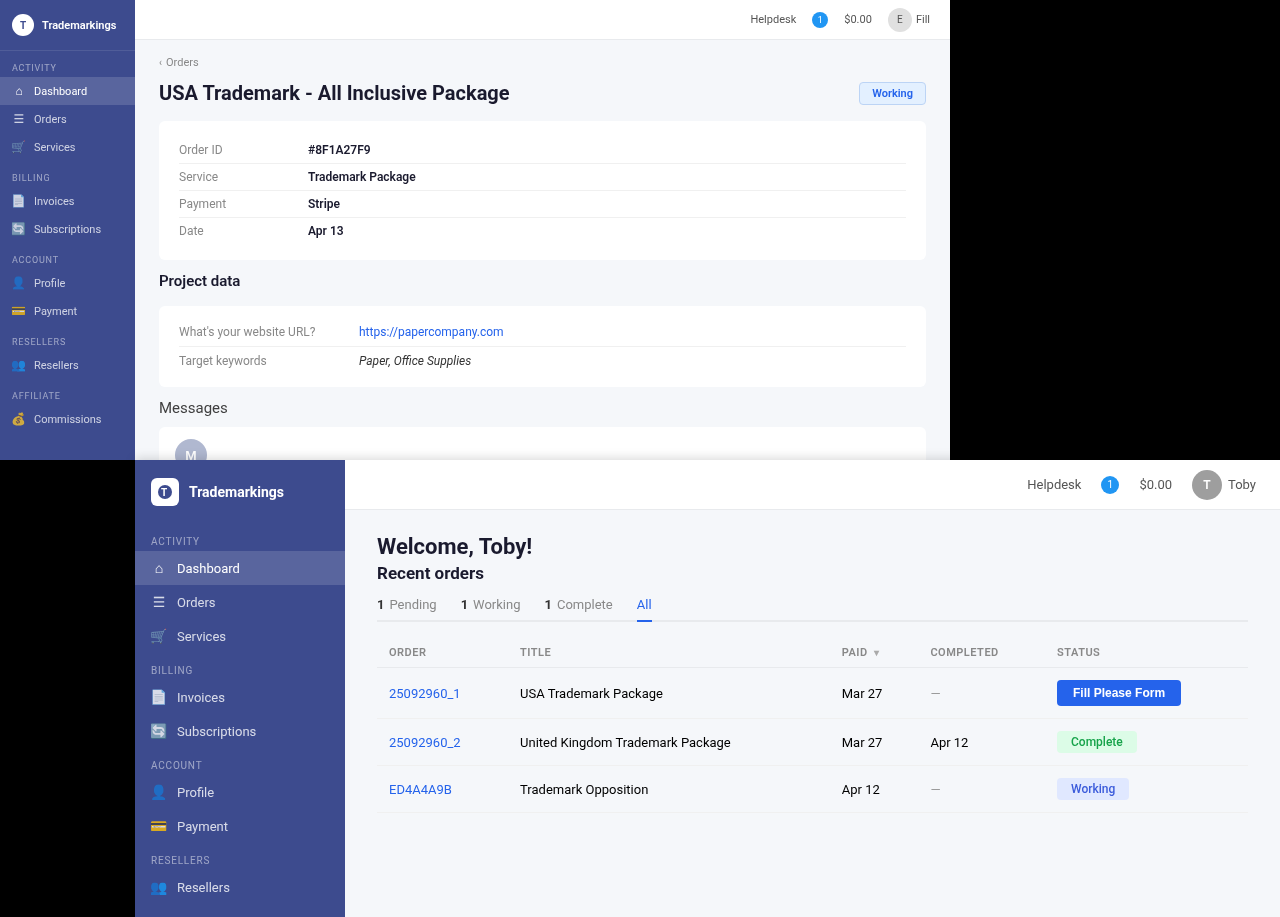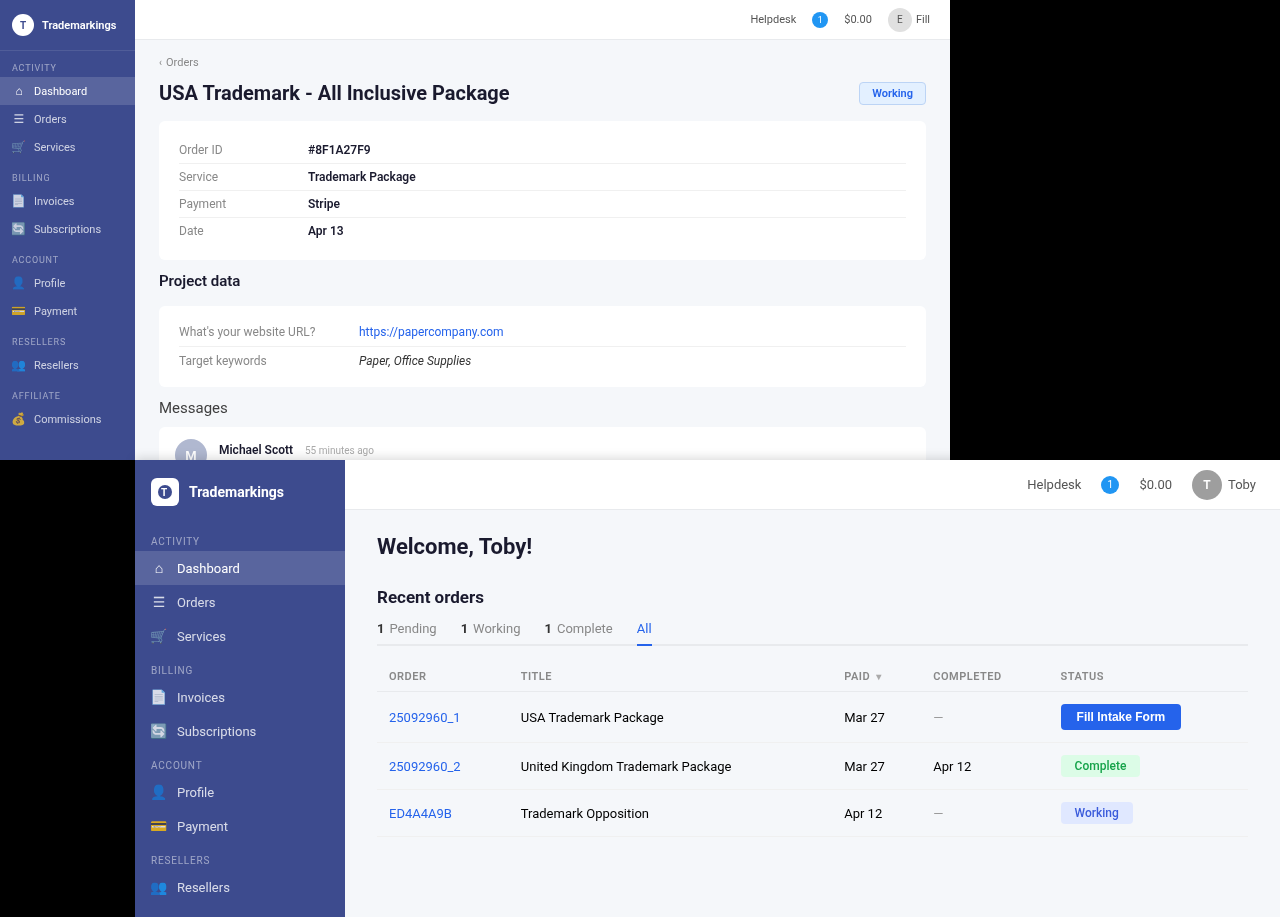--- a/index.html
+++ b/index.html
@@ -262,21 +262,21 @@
       border-radius: 50%; width: 18px; height: 18px;
       font-size: 10px;
       display: flex; align-items: center; justify-content: center;
     }
 
     .content-bottom {
       padding: 24px 32px;
     }
     .welcome-title {
       font-size: 22px; font-weight: 700; color: #1a1a2e;
-      margin-bottom: 28px;
+      margin-bottom: 4px;
     }
     .alert-banner {
       background: #f0fdf4;
       border-left: 4px solid #22c55e;
       border-radius: 4px;
       padding: 12px 16px;
       margin-bottom: 24px;
       font-size: 13px; color: #333;
     }
     .alert-banner .alert-link {
@@ -468,27 +468,20 @@
           </div>
           <div class="project-row">
             <span class="project-label">Target keywords</span>
             <span class="project-value">Paper, Office Supplies</span>
           </div>
         </div>
 
         <div class="messages-title">Messages</div>
         <div class="message-item">
           <div class="msg-avatar">M</div>
-          <div>
-            <div>
-              <span class="msg-name">Michael Scott</span>
-              <span class="msg-time">55 minutes ago</span>
-            </div>
-            <div class="msg-body">Hey Erin 👋</div>
-          </div>
         </div>
       </div>
     </div>
   </div>
 
   <div class="screen-bottom">
 
     <div class="sidebar-bottom">
       <div class="logo-area">
         <div class="logo-icon">
@@ -586,21 +579,21 @@
               <th>STATUS</th>
             </tr>
           </thead>
           <tbody>
             <tr>
               <td class="order-link">25092960_1</td>
               <td>USA Trademark Package</td>
               <td>Mar 27</td>
               <td class="dash-val">—</td>
               <td>
-                <button class="btn-fill">Fill Intake Form</button>
+                <button class="btn-fill">Fill Please Form</button>
               </td>
             </tr>
             <tr>
               <td class="order-link">25092960_2</td>
               <td>United Kingdom Trademark Package</td>
               <td>Mar 27</td>
               <td>Apr 12</td>
               <td>
                 <span class="badge-complete">Complete</span>
               </td>

